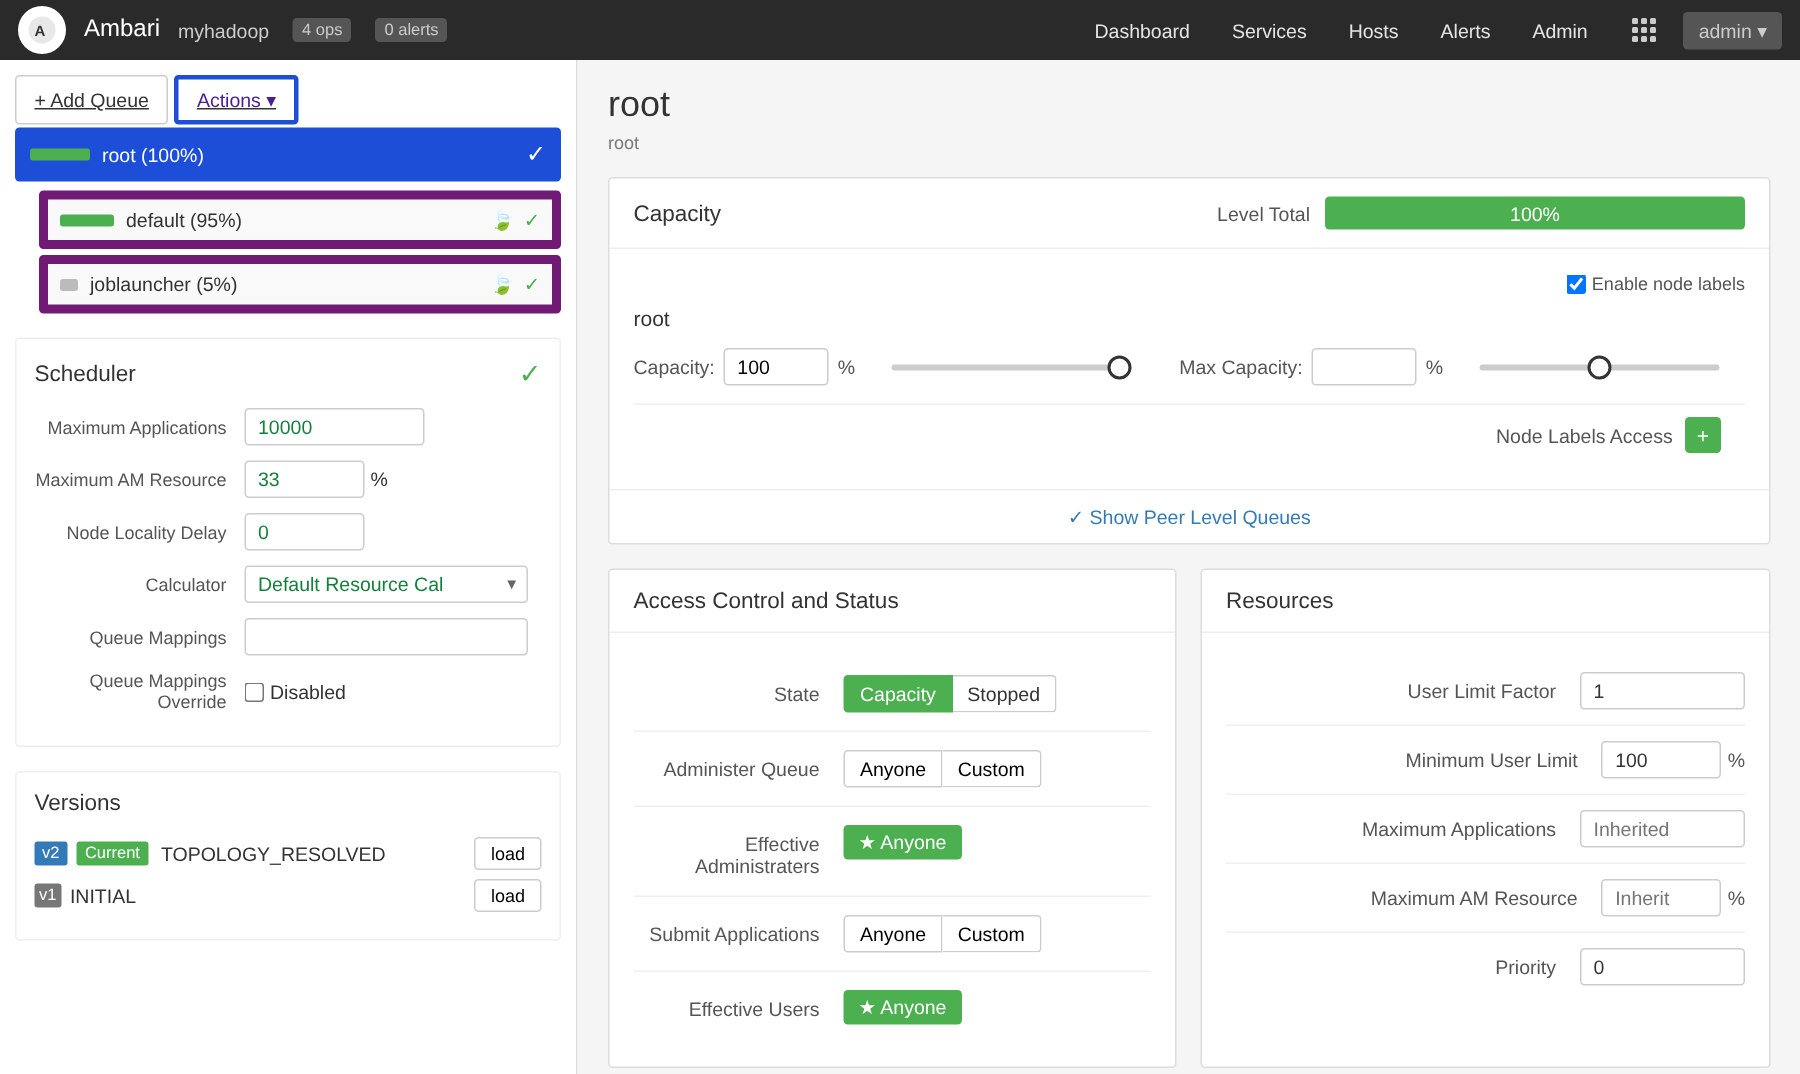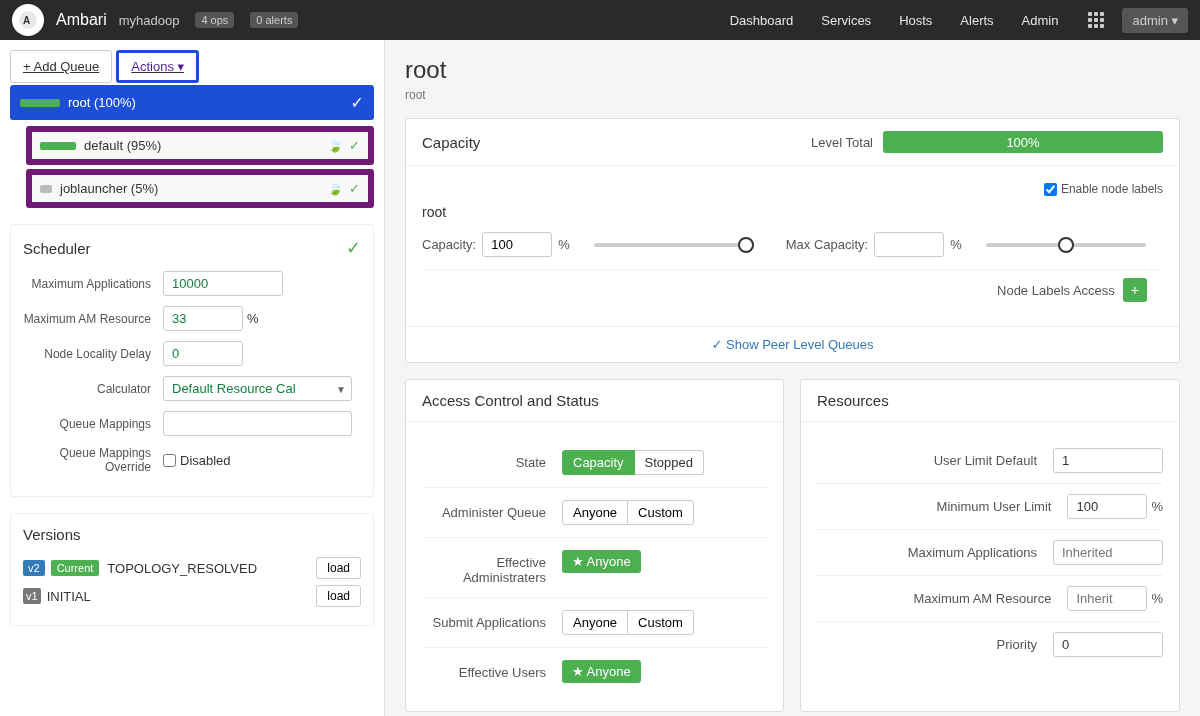--- a/index.html
+++ b/index.html
@@ -524,21 +524,21 @@
           </div>
 
         </div>
       </div>
 
       <div class="card resources-card">
         <div class="card-title">Resources</div>
         <div class="card-body">
 
           <div class="res-row">
-            <span class="res-label">User Limit Default</span>
+            <span class="res-label">User Limit Factor</span>
             <input class="res-input" type="text" value="1" style="">
           </div>
 
           <div class="res-row">
             <span class="res-label">Minimum User Limit</span>
             <div class="res-pct-group">
               <input class="res-input" type="text" value="100" style="width: 80px;">
               <span class="res-pct">%</span>
             </div>
           </div>

